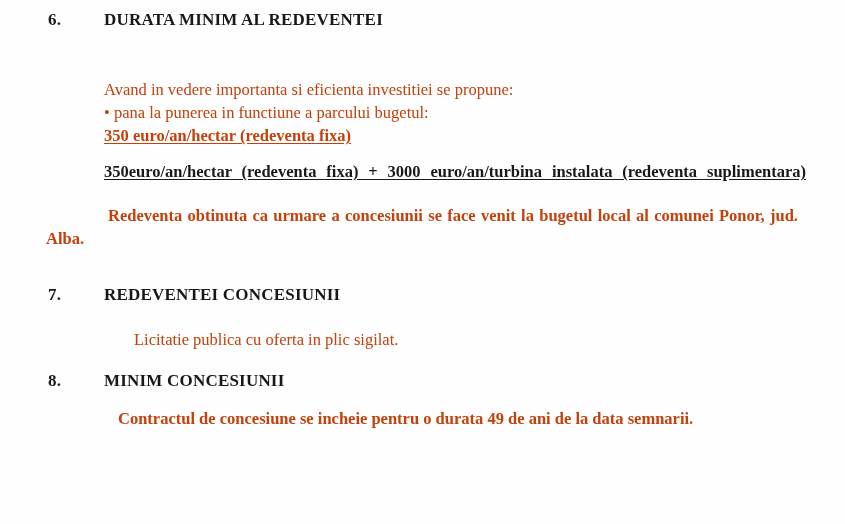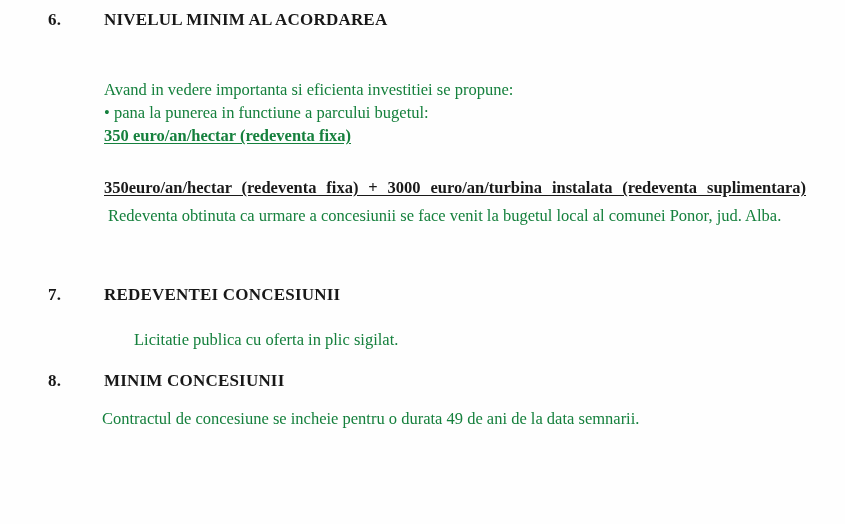--- a/index.html
+++ b/index.html
@@ -46,21 +46,21 @@
 
   #heading-6 { left: 48px; top: 10px; }
   #heading-7 { left: 48px; top: 285px; }
   #heading-8 { left: 48px; top: 371px; }
 
   
   .para {
     position: absolute;
     font-size: 16.5px;
     line-height: 23px;
-    color: #15803d;
+    color: #c2410c;
   }
 
   
   #body-block-6 {
     left: 104px;
     top: 78px;
     width: 702px;
   }
   #body-block-6 .line {
     display: block;
@@ -69,21 +69,21 @@
   #body-block-6 .emph {
     font-weight: bold;
     text-decoration: underline;
     text-underline-offset: 2px;
   }
 
   
   .rate-justified {
     position: absolute;
     left: 104px;
-    top: 176px;
+    top: 160px;
     width: 702px;
     font-size: 16.5px;
     line-height: 23px;
     font-weight: bold;
     text-align: justify;
     text-align-last: left;
     text-decoration: underline;
     text-underline-offset: 2px;
     color: #191919;
     word-spacing: 1px;
@@ -94,52 +94,54 @@
     width: 100%;
   }
 
   
   #para-revenue {
     left: 46px;
     top: 204px;
     width: 752px;
     text-align: justify;
     text-indent: 62px;
+    font-weight: bold;
   }
 
   
   #para-licitatie {
     left: 110px;
     top: 328px;
     width: 690px;
     white-space: nowrap;
     margin-left: 24px;
   }
 
   
   #para-durata {
-    left: 28px;
+    left: 44px;
     top: 407px;
     width: 754px;
     text-align: justify;
     text-indent: 74px;
+    font-weight: bold;
   }
   #para-durata .sub {
     display: block;
     text-indent: 74px;
   }
 </style>
 </head>
 <body>
 
 <div class="page">
 
   <div class="section-heading" id="heading-6">
     <span class="num">6.</span>
-    <span class="title">NIVELUL MINIM AL ACORDAREA</span>
+    <span class="title">DURATA MINIM AL REDEVENTEI</span>
   </div>
 
   <div class="para" id="body-block-6">
     <span class="line">Avand in vedere importanta si eficienta investitiei se propune:</span>
     <span class="line">• pana la punerea in functiune a parcului bugetul:</span>
     <span class="line emph">350 euro/an/hectar (redeventa fixa)</span>
   </div>
 
   <div class="rate-justified">350euro/an/hectar (redeventa fixa) + 3000 euro/an/turbina instalata (redeventa suplimentara)</div>
 

